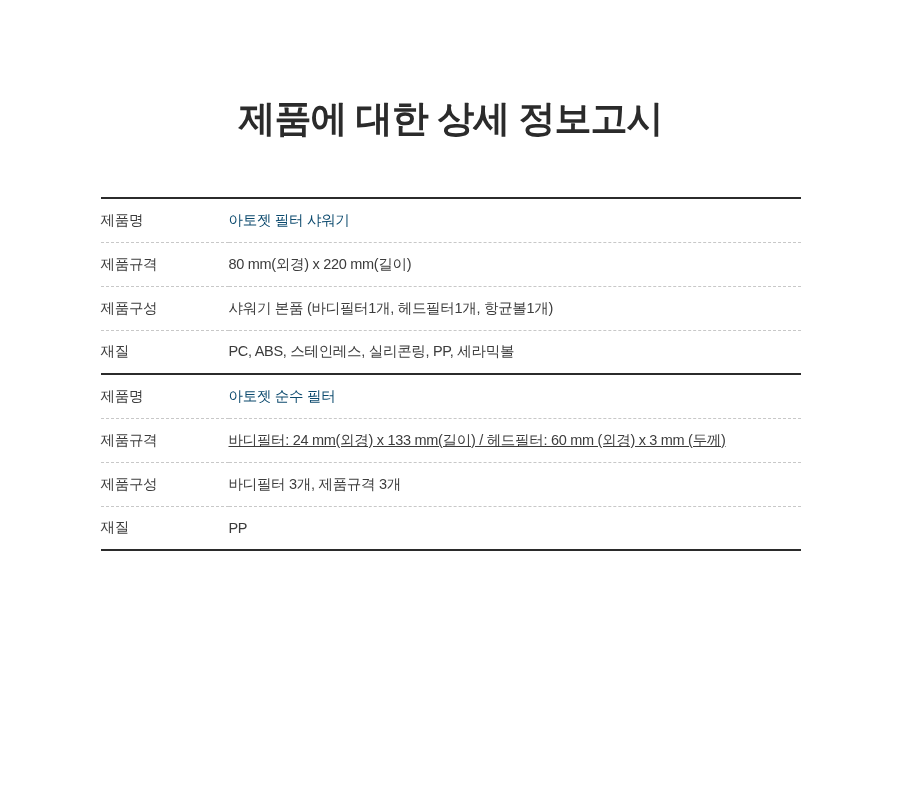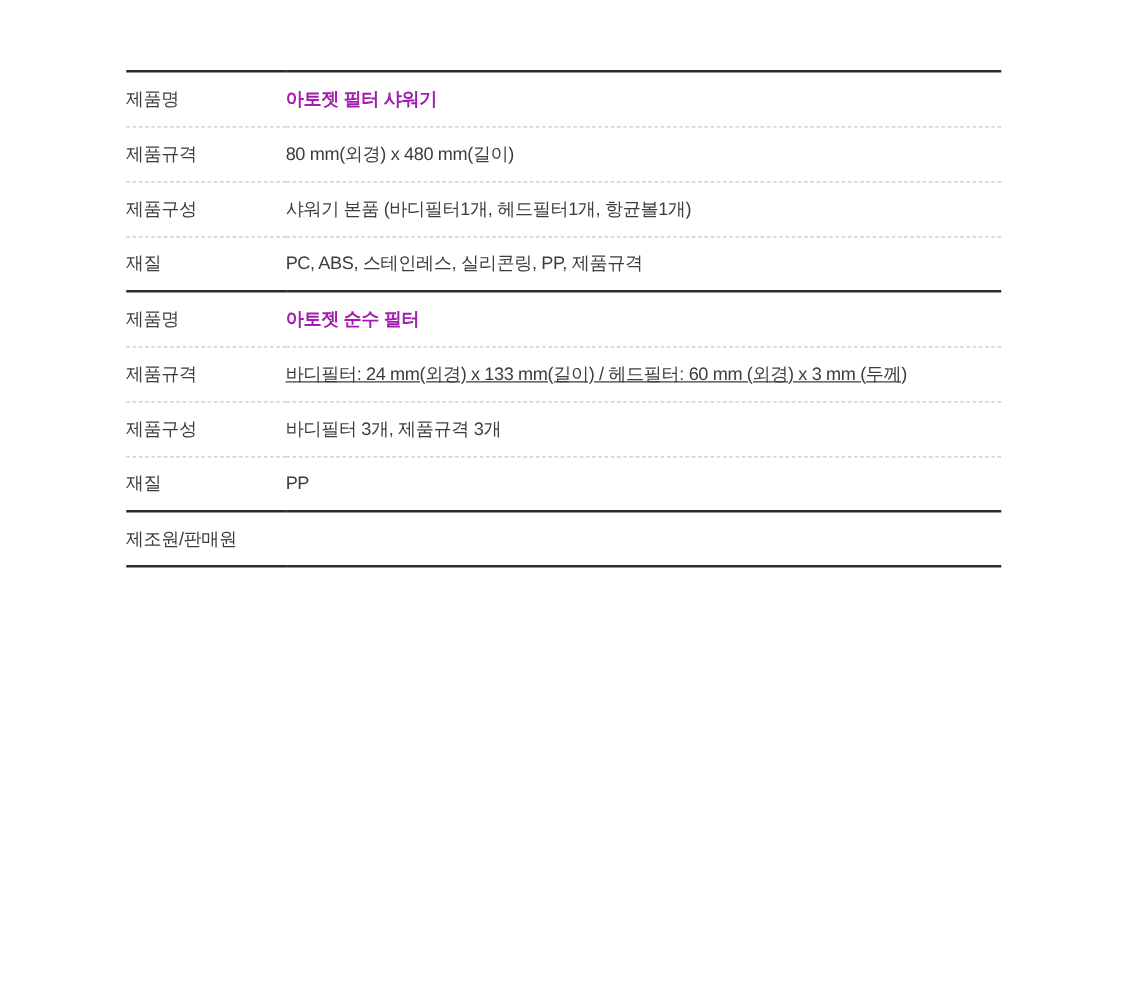--- a/index.html
+++ b/index.html
@@ -50,22 +50,22 @@
     width: 128px;
     padding-left: 22px;
     box-sizing: border-box;
     color: #333333;
   }
   .value-cell {
     padding-left: 6px;
     color: #3f3f3f;
   }
   .value-cell.accent {
-    color: #a21caf;
-    font-weight: bold;
+    color: #0c4a6e;
+    font-weight: normal;
   }
   
   .row-top-solid td {
     border-top: 2px solid #2b2b2b;
   }
   .row-dashed td {
     border-top: 1px dashed #c8c8c8;
   }
   .row-solid td {
     border-top: 2px solid #2b2b2b;
@@ -79,42 +79,43 @@
   .nowrap {
     white-space: nowrap;
     text-decoration: underline;
   }
 </style>
 </head>
 <body>
 
 <div class="page">
 
+  <h1 class="title">제품에 대한 상세 정보고시</h1>
 
   <table class="spec-table">
     <tbody>
 
       <tr class="row-top-solid">
         <td class="label-cell">제품명</td>
         <td class="value-cell accent">아토젯 필터 샤워기</td>
       </tr>
 
       <tr class="row-dashed">
         <td class="label-cell">제품규격</td>
-        <td class="value-cell">80 mm(외경) x 480 mm(길이)</td>
+        <td class="value-cell">80 mm(외경) x 220 mm(길이)</td>
       </tr>
 
       <tr class="row-dashed">
         <td class="label-cell">제품구성</td>
         <td class="value-cell">샤워기 본품 (바디필터1개, 헤드필터1개, 항균볼1개)</td>
       </tr>
 
       <tr class="row-dashed">
         <td class="label-cell">재질</td>
-        <td class="value-cell">PC, ABS, 스테인레스, 실리콘링, PP, 제품규격</td>
+        <td class="value-cell">PC, ABS, 스테인레스, 실리콘링, PP, 세라믹볼</td>
       </tr>
 
       <tr class="row-solid">
         <td class="label-cell">제품명</td>
         <td class="value-cell accent">아토젯 순수 필터</td>
       </tr>
 
       <tr class="row-dashed">
         <td class="label-cell">제품규격</td>
         <td class="value-cell nowrap">바디필터: 24 mm(외경) x 133 mm(길이) / 헤드필터: 60 mm (외경) x 3 mm (두께)</td>
@@ -123,24 +124,20 @@
       <tr class="row-dashed">
         <td class="label-cell">제품구성</td>
         <td class="value-cell">바디필터 3개, 제품규격 3개</td>
       </tr>
 
       <tr class="row-dashed">
         <td class="label-cell">재질</td>
         <td class="value-cell">PP</td>
       </tr>
 
-      <tr class="row-solid">
-        <td class="label-cell">제조원/판매원</td>
-        <td class="value-cell"></td>
-      </tr>
 
 
       <tr class="table-bottom">
         <td></td>
         <td></td>
       </tr>
 
     </tbody>
   </table>
 

